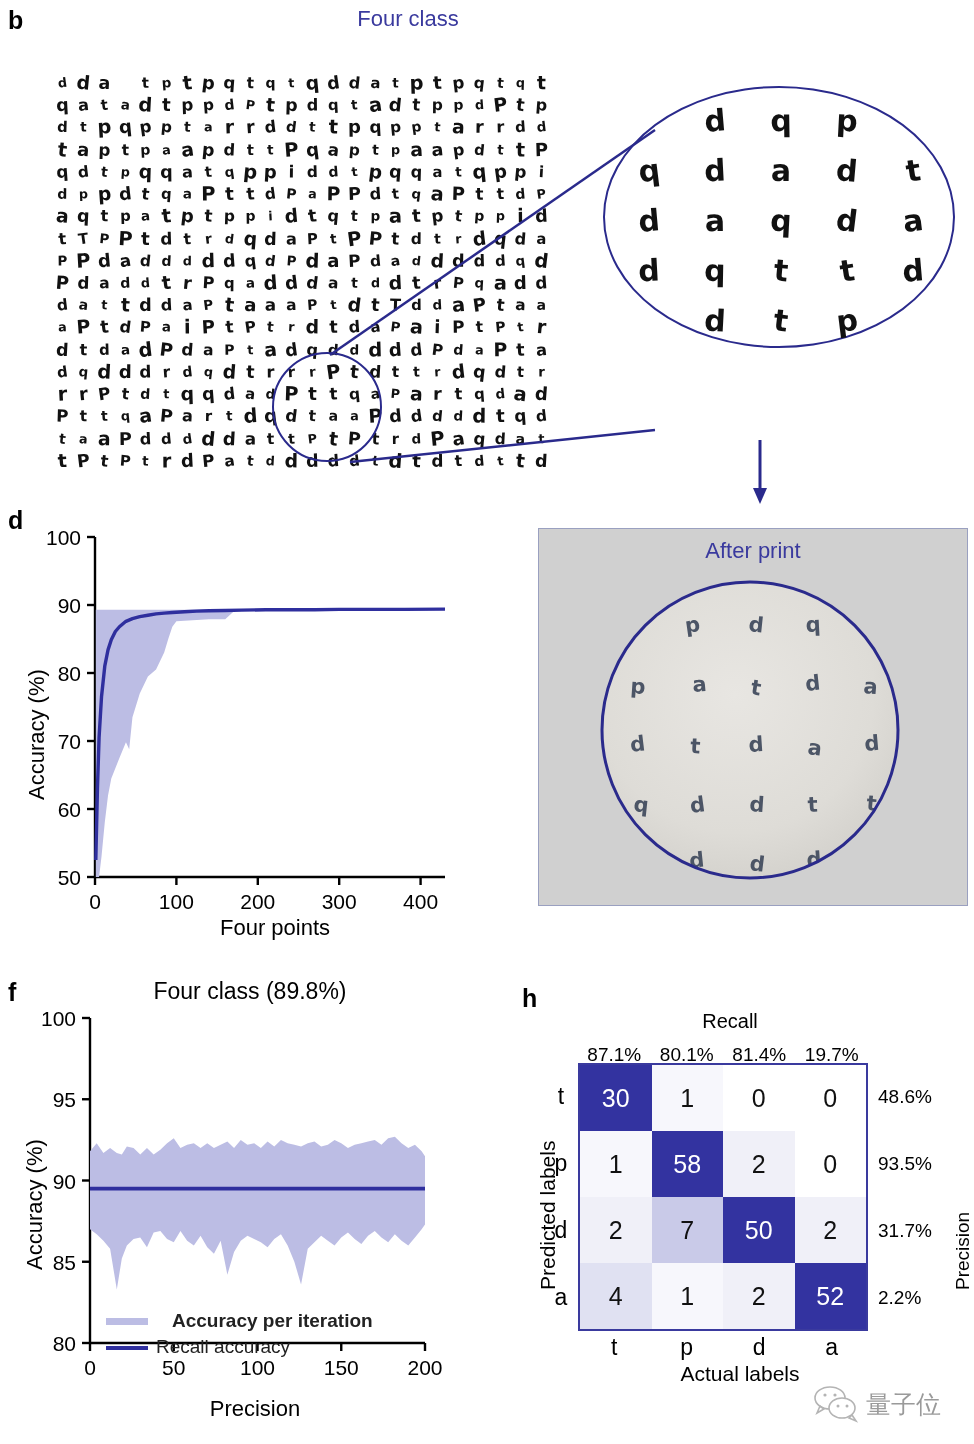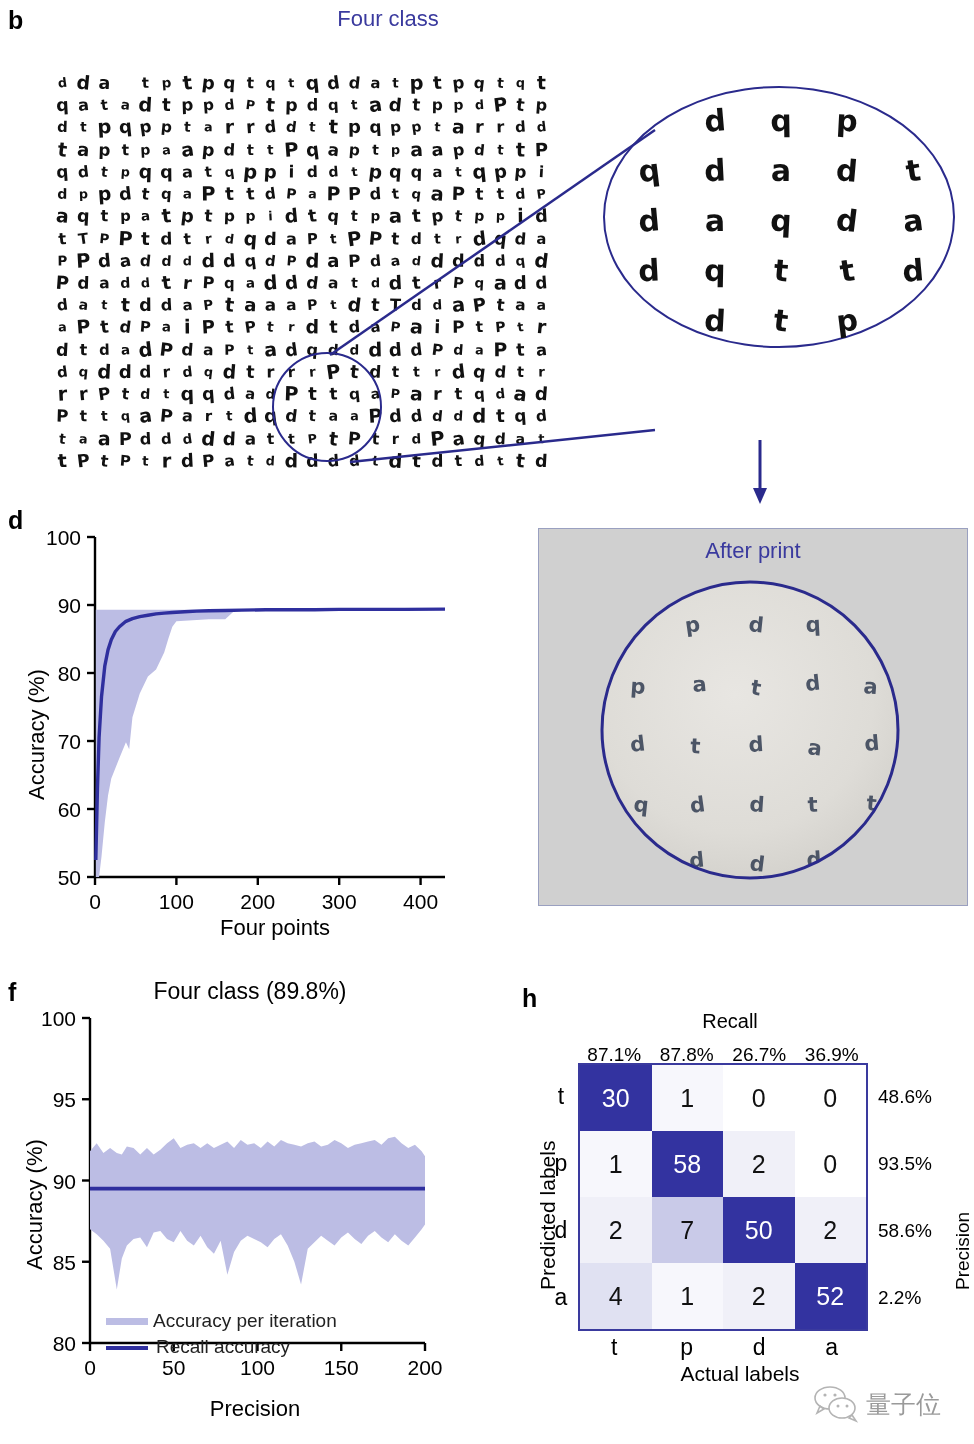--- a/index.html
+++ b/index.html
@@ -58,21 +58,21 @@
   .legend-swatch{position:absolute;}
   .wm-text{
     position:absolute;font-family:"DejaVu Sans", sans-serif;
     font-size:25px;color:#9a9a9a;white-space:nowrap;
   }
 </style>
 </head>
 <body>
 
 <div class="panel-letter" style="left:8px;top:8px;">b</div>
-<div class="blue-title" style="left:288px;top:6px;width:200px;">Four class</div>
+<div class="blue-title" style="left:308px;top:6px;width:200px;">Four class</div>
 
 <div id="grid-b">
     <span style="transform: rotate(-8deg) scale(0.85);">d</span>
     <span style="transform: rotate(5.5deg) scale(1.26);">d</span>
     <span style="transform: rotate(3.1deg) scale(1.17);">a</span>
     <span style="transform: rotate(0.6deg) scale(1.08);"> </span>
     <span style="transform: rotate(-1.8deg) scale(0.99);">t</span>
     <span style="transform: rotate(-4.3deg) scale(0.9);">p</span>
     <span style="transform: rotate(-6.8deg) scale(1.3);">t</span>
     <span style="transform: rotate(6.8deg) scale(1.21);">p</span>
@@ -641,31 +641,31 @@
     <text x="341.25" y="375" text-anchor="middle" font-size="21" font-family="Liberation Sans, sans-serif" fill="#000">150</text>
     <line x1="425" y1="343" x2="425" y2="351" stroke="#000" stroke-width="2.4"></line>
     <text x="425" y="375" text-anchor="middle" font-size="21" font-family="Liberation Sans, sans-serif" fill="#000">200</text>
     <polygon points="90,151.25000000000006 96.7,143.12500000000003 103.4,152.87499999999994 110.1,148 116.8,152.87499999999994 121.825,154.50000000000009 126.85,146.37500000000009 133.55,148 140.25,154.50000000000009 146.95,148 153.65,154.50000000000009 160.35,149.6249999999999 167.05,143.12500000000003 173.75,138.2500000000001 180.45,148 187.14999999999998,144.74999999999997 193.85,143.12500000000003 200.55,148 207.25,143.12500000000003 213.95,148 220.65,144.74999999999997 227.35,141.4999999999999 234.05,148 240.75,139.875 247.45,144.74999999999997 254.15,143.12500000000003 260.85,148 267.55,141.4999999999999 274.25,146.37500000000009 280.95,139.875 287.65,143.12500000000003 294.35,144.74999999999997 301.05,146.37500000000009 307.75,143.12500000000003 314.45000000000005,141.4999999999999 321.15,146.37500000000009 327.85,144.74999999999997 334.54999999999995,139.875 341.25,143.12500000000003 347.95,148 354.65000000000003,144.74999999999997 361.35,143.12500000000003 368.05,141.4999999999999 374.75,139.875 381.45,144.74999999999997 388.15,138.2500000000001 394.85,136.62499999999997 401.55,143.12500000000003 408.25,148 414.95,144.74999999999997 421.65,151.25000000000006 425,156.12500000000003 425,224.37500000000006 421.65,229.25 414.95,237.375 408.25,245.5 401.55,240.62500000000006 394.85,234.12499999999994 388.15,242.24999999999994 381.45,237.375 374.75,230.8749999999999 368.05,235.75000000000009 361.35,243.87500000000009 354.65000000000003,238.99999999999991 347.95,232.50000000000006 341.25,237.375 334.54999999999995,245.5 327.85,240.62500000000006 321.15,235.75000000000009 314.45000000000005,242.24999999999994 307.75,248.75000000000006 301.05,284.5000000000001 294.35,261.75 287.65,245.5 280.95,234.12499999999994 274.25,238.99999999999991 267.55,247.12499999999991 260.85,242.24999999999994 254.15,238.99999999999991 247.45,235.75000000000009 240.75,240.62500000000006 234.05,252.0000000000001 227.35,274.74999999999994 220.65,240.62500000000006 213.95,253.625 207.25,247.12499999999991 200.55,235.75000000000009 193.85,245.5 187.14999999999998,240.62500000000006 180.45,230.8749999999999 173.75,242.24999999999994 167.05,238.99999999999991 160.35,230.8749999999999 153.65,232.50000000000006 146.95,247.12499999999991 140.25,237.375 133.55,238.99999999999991 126.85,245.5 121.825,258.49999999999994 116.8,289.37500000000006 110.1,248.75000000000006 103.4,240.62500000000006 96.7,234.12499999999994 90,229.25" fill="#bcbde4"></polygon>
     <line x1="90" y1="188.625" x2="425" y2="188.625" stroke="#2f2f9e" stroke-width="3.6"></line>
   </svg>
 <div class="vlabel" style="left:22px;top:1270px;">Accuracy (%)</div>
 <div class="axis-label" style="left:130px;top:1396px;width:250px;">Precision</div>
 
 <div class="legend-swatch" style="left:106px;top:1318px;width:42px;height:7px;background:#bcbde4;"></div>
-<div class="legend-txt" style="left:153px;top:1310px;">Accuracy per iteration</div>
+<div class="legend-txt" style="left:172px;top:1310px;font-weight:bold;">Accuracy per iteration</div>
 <div class="legend-swatch" style="left:106px;top:1346px;width:42px;height:4px;background:#2f2f9e;"></div>
 <div class="legend-txt" style="left:156px;top:1336px;">Recall accuracy</div>
 
 <div class="panel-letter" style="left:522px;top:986px;">h</div>
 <div class="axis-label" style="left:590px;top:1010px;width:280px;font-size:20px;">Recall</div>
 <div id="recall-row" style="position:absolute;left:578px;top:1044px;width:290px;display:flex;">
     <div style="flex: 1 1 0%; text-align: center; font-size: 19px; font-family: &quot;Liberation Sans&quot;, sans-serif;">87.1%</div>
-    <div style="flex: 1 1 0%; text-align: center; font-size: 19px; font-family: &quot;Liberation Sans&quot;, sans-serif;">87.8%</div>
-    <div style="flex: 1 1 0%; text-align: center; font-size: 19px; font-family: &quot;Liberation Sans&quot;, sans-serif;">26.7%</div>
-    <div style="flex: 1 1 0%; text-align: center; font-size: 19px; font-family: &quot;Liberation Sans&quot;, sans-serif;">36.9%</div>
+    <div style="flex: 1 1 0%; text-align: center; font-size: 19px; font-family: &quot;Liberation Sans&quot;, sans-serif;">80.1%</div>
+    <div style="flex: 1 1 0%; text-align: center; font-size: 19px; font-family: &quot;Liberation Sans&quot;, sans-serif;">81.4%</div>
+    <div style="flex: 1 1 0%; text-align: center; font-size: 19px; font-family: &quot;Liberation Sans&quot;, sans-serif;">19.7%</div>
   </div>
 
 <div id="cm-grid" style="left:578px;top:1063px;width:290px;height:268px;">
     <div class="cm-diag">30</div>
     <div style="background: rgb(247, 247, 252); color: rgb(17, 17, 17);">1</div>
     <div style="background: rgb(255, 255, 255); color: rgb(17, 17, 17);">0</div>
     <div style="background: rgb(255, 255, 255); color: rgb(17, 17, 17);">0</div>
     <div style="background: rgb(247, 247, 252); color: rgb(17, 17, 17);">1</div>
     <div class="cm-diag">58</div>
     <div style="background: rgb(240, 240, 248); color: rgb(17, 17, 17);">2</div>
@@ -688,21 +688,21 @@
   </div>
 <div id="cm-collabels" style="position:absolute;left:578px;top:1334px;width:290px;display:flex;">
     <div style="flex: 1 1 0%; text-align: center; font-size: 23px; font-family: &quot;Liberation Sans&quot;, sans-serif;">t</div>
     <div style="flex: 1 1 0%; text-align: center; font-size: 23px; font-family: &quot;Liberation Sans&quot;, sans-serif;">p</div>
     <div style="flex: 1 1 0%; text-align: center; font-size: 23px; font-family: &quot;Liberation Sans&quot;, sans-serif;">d</div>
     <div style="flex: 1 1 0%; text-align: center; font-size: 23px; font-family: &quot;Liberation Sans&quot;, sans-serif;">a</div>
   </div>
 <div id="cm-precision" style="position:absolute;left:874px;top:1063px;width:80px;height:268px;display:flex;flex-direction:column;">
     <div style="flex: 1 1 0%; display: flex; align-items: center; padding-left: 4px; font-size: 19px; font-family: &quot;Liberation Sans&quot;, sans-serif;">48.6%</div>
     <div style="flex: 1 1 0%; display: flex; align-items: center; padding-left: 4px; font-size: 19px; font-family: &quot;Liberation Sans&quot;, sans-serif;">93.5%</div>
-    <div style="flex: 1 1 0%; display: flex; align-items: center; padding-left: 4px; font-size: 19px; font-family: &quot;Liberation Sans&quot;, sans-serif;">58.6%</div>
+    <div style="flex: 1 1 0%; display: flex; align-items: center; padding-left: 4px; font-size: 19px; font-family: &quot;Liberation Sans&quot;, sans-serif;">31.7%</div>
     <div style="flex: 1 1 0%; display: flex; align-items: center; padding-left: 4px; font-size: 19px; font-family: &quot;Liberation Sans&quot;, sans-serif;">2.2%</div>
   </div>
 
 <div class="vlabel" style="left:536px;top:1290px;font-size:21px;">Predicted labels</div>
 <div class="axis-label" style="left:630px;top:1362px;width:220px;font-size:21px;">Actual labels</div>
 <div class="vlabel" style="left:952px;top:1290px;font-size:19px;">Precision</div>
 
 <svg style="position:absolute;left:812px;top:1384px;width:48px;height:40px;">
   <ellipse cx="18" cy="14" rx="15" ry="11" fill="none" stroke="#b4b4b4" stroke-width="1.6"></ellipse>
   <path d="M8 22 L5 29 L12 25 Z" fill="none" stroke="#b4b4b4" stroke-width="1.6"></path>

